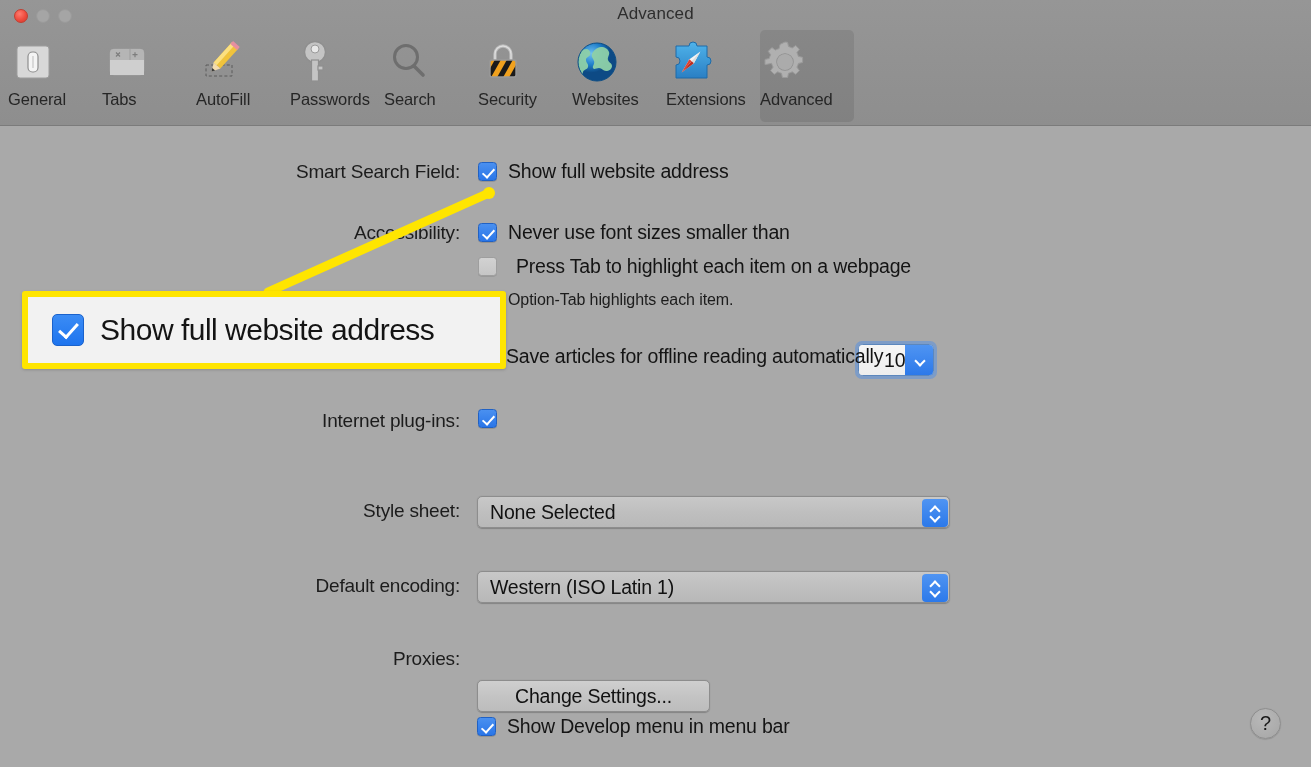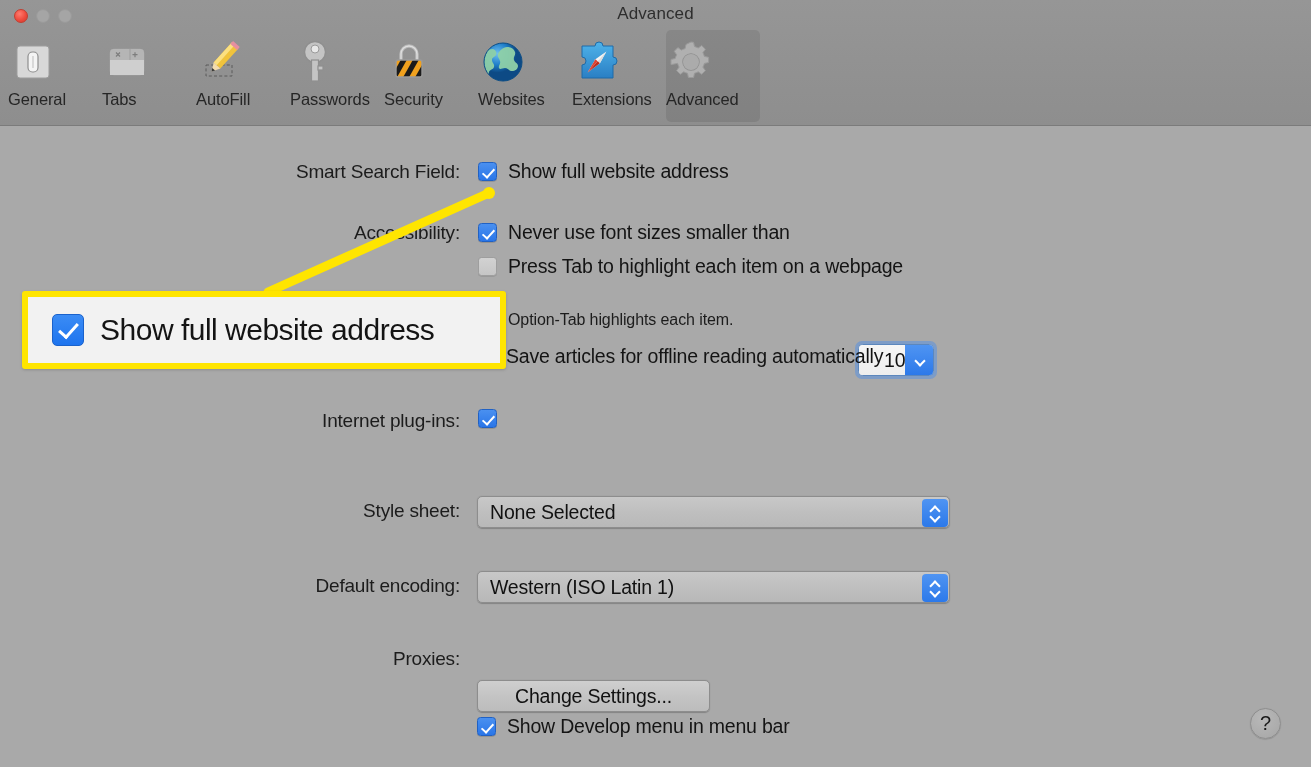--- a/index.html
+++ b/index.html
@@ -398,20 +398,29 @@
           <svg width="42" height="46" viewBox="0 0 42 46">
             <circle cx="21" cy="13" r="10.5" fill="#c4c4c4" stroke="#8f8f8f" stroke-width="1.4"></circle>
             <circle cx="21" cy="10" r="4" fill="#e8e8e8" stroke="#9a9a9a"></circle>
             <rect x="17.5" y="21" width="7" height="21" fill="#c4c4c4" stroke="#8f8f8f" stroke-width="1.2"></rect>
             <rect x="24" y="27" width="5" height="4" fill="#c4c4c4" stroke="#8f8f8f" stroke-width="1.2"></rect>
           </svg>
         </div>
         <div class="lbl">Passwords</div>
       </div>
 
+      <div class="tab">
+        <div class="ico">
+          <svg width="44" height="44" viewBox="0 0 44 44">
+            <circle cx="19" cy="17" r="11.5" fill="none" stroke="#6e6e6e" stroke-width="3"></circle>
+            <line x1="27" y1="26" x2="36" y2="35" stroke="#6e6e6e" stroke-width="3.6" stroke-linecap="round"></line>
+          </svg>
+        </div>
+        <div class="lbl">Search</div>
+      </div>
 
       <div class="tab">
         <div class="ico">
           <svg width="42" height="46" viewBox="0 0 42 46">
             <path d="M13 21v-6a8 8 0 0 1 16 0v6" fill="none" stroke="#b9b9b9" stroke-width="3.4"></path>
             <path d="M13 21v-6a8 8 0 0 1 16 0v6" fill="none" stroke="#dedede" stroke-width="1.4"></path>
             <defs>
               <clipPath id="lockbody">
                   <rect x="8" y="21" width="26" height="17" rx="2"></rect>
                 </clipPath>
@@ -510,24 +519,24 @@
       <div class="combo">
         <div class="field">10</div>
         <div class="dropbtn">
           <span class="chev down"></span>
         </div>
       </div>
     </div>
 
     <div class="row" style="left:478px; top:128px;">
       <span class="cb off"></span>
-      <span class="ctrl-text" style="margin-left:11px;">Press Tab to highlight each item on a webpage</span>
-    </div>
-
-    <div class="sub-text" style="position:absolute; left:508px; top:164px;margin-top:20px;">Option-Tab highlights each item.</div>
+      <span class="ctrl-text" style="margin-left:19px;">Press Tab to highlight each item on a webpage</span>
+    </div>
+
+    <div class="sub-text" style="position:absolute; left:508px; top:164px;">Option-Tab highlights each item.</div>
 
     <div class="ctrl-text" style="position:absolute; left:506px; top:218px;">Save articles for offline reading automatically</div>
 
     <div class="rowlabel" style="left:160px; top:283px; width:300px;">Internet plug-ins:</div>
     <div class="row" style="left:478px; top:282px;">
       <span class="cb on"></span>
     </div>
 
     <div class="rowlabel" style="left:160px; top:373px; width:300px;">Style sheet:</div>
     <div class="popup" style="position:absolute; left:477px; top:369px; width:473px;">

